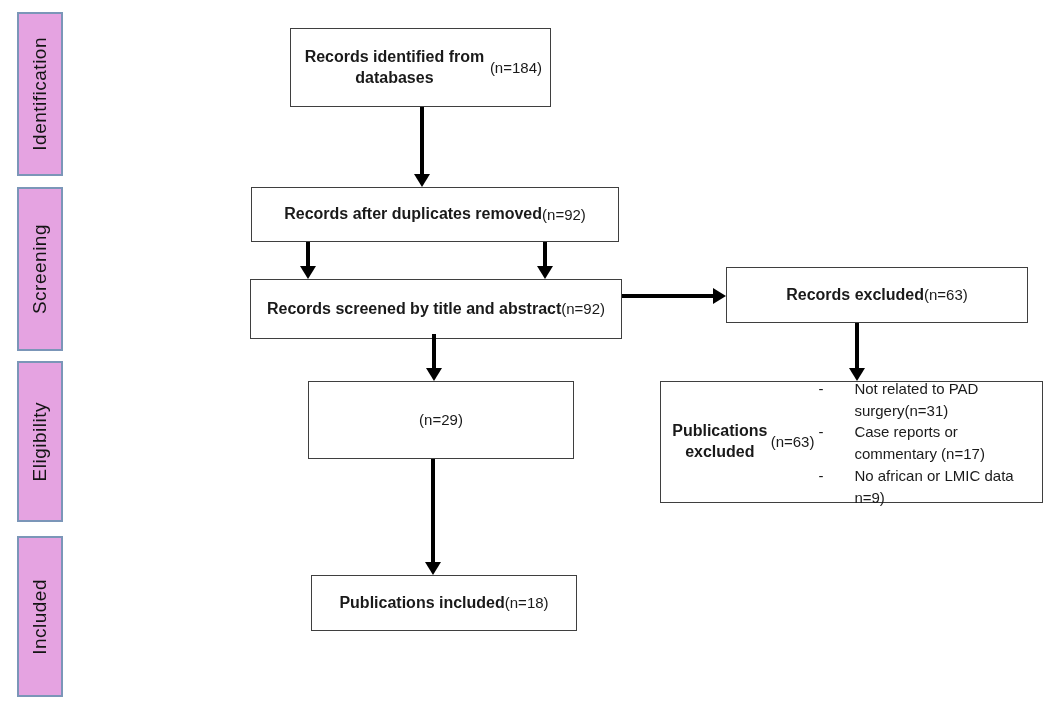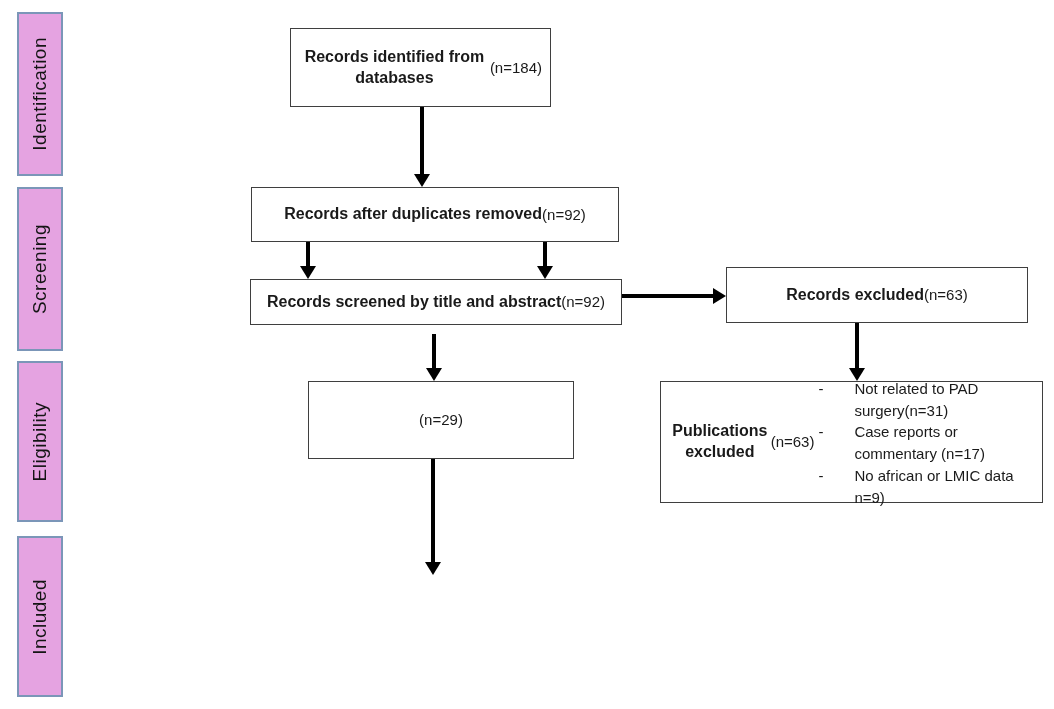--- a/index.html
+++ b/index.html
@@ -118,21 +118,21 @@
   <div class="node" style="left:290px;top:28px;width:261px;height:79px;">
     <span class="box-title">Records identified from databases</span>
     <span class="box-count">(n=184)</span>
   </div>
 
   <div class="node" style="left:251px;top:187px;width:368px;height:55px;">
     <span class="box-title">Records after duplicates removed</span>
     <span class="box-count">(n=92)</span>
   </div>
 
-  <div class="node" style="left:250px;top:279px;width:372px;height:46px;">
+  <div class="node" style="left:250px;top:279px;width:372px;height:60px;">
     <span class="box-title">Records screened by title and abstract</span>
     <span class="box-count">(n=92)</span>
   </div>
 
   <div class="node" style="left:726px;top:267px;width:302px;height:56px;">
     <span class="box-title">Records excluded</span>
     <span class="box-count">(n=63)</span>
   </div>
 
   <div class="node" style="left:308px;top:381px;width:266px;height:78px;">
@@ -151,20 +151,24 @@
         <span class="dash">-</span>
         <span class="reason-text">Case reports or commentary (n=17)</span>
       </div>
       <div class="reason">
         <span class="dash">-</span>
         <span class="reason-text">No african or LMIC data n=9)</span>
       </div>
     </div>
   </div>
 
+  <div class="node" style="left:311px;top:575px;width:266px;height:56px;">
+    <span class="box-title">Publications included</span>
+    <span class="box-count">(n=18)</span>
+  </div>
 
   <div class="arrow-down" style="left:414px;top:107px;height:80px;">
     <span class="shaft"></span>
       <span class="head"></span>
   </div>
   <div class="arrow-down" style="left:300px;top:242px;height:37px;">
     <span class="shaft"></span>
       <span class="head"></span>
   </div>
   <div class="arrow-down" style="left:537px;top:242px;height:37px;">

